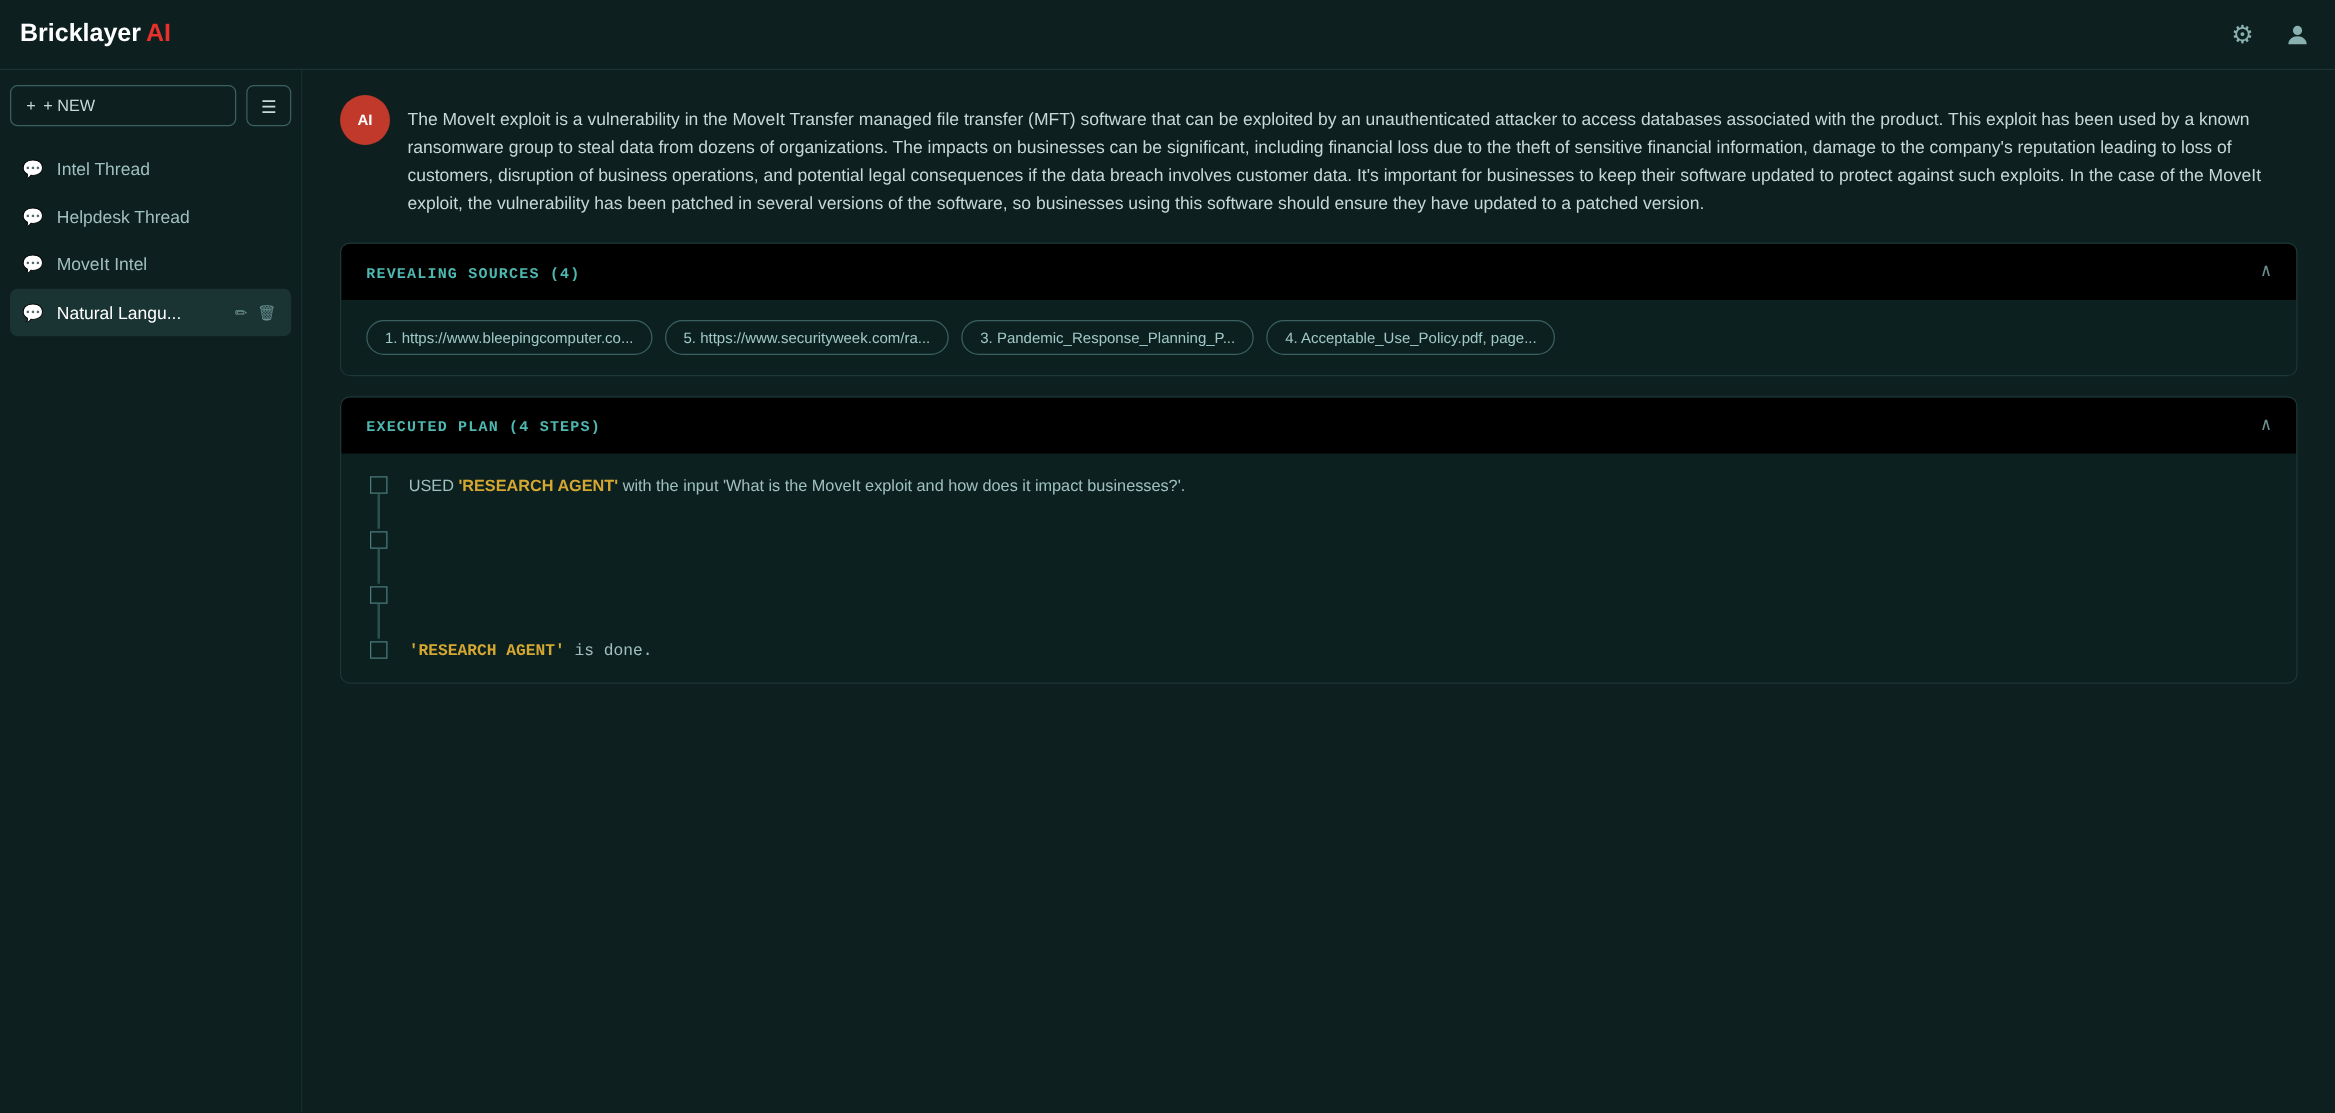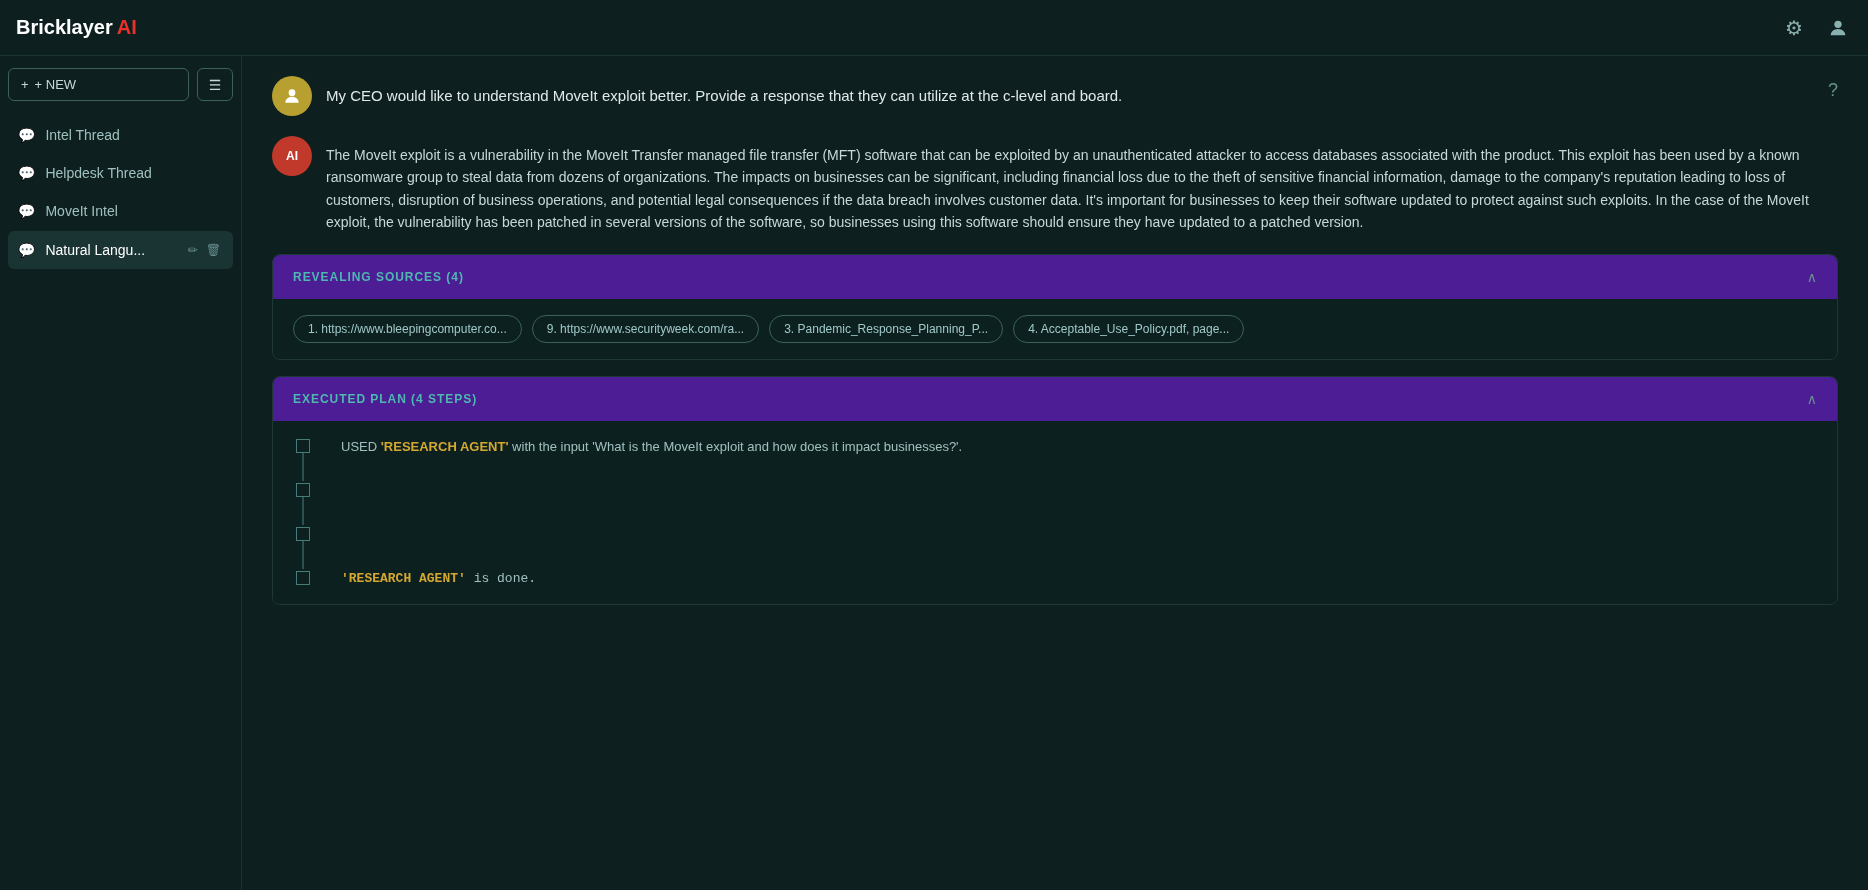--- a/index.html
+++ b/index.html
@@ -193,25 +193,26 @@
 
     
     .section-card {
       border: 1px solid #1e3838;
       border-radius: 8px;
       margin-bottom: 16px;
       overflow: hidden;
     }
     .section-header {
       display: flex;
-      align-items: center;
+      align-items: flex-end;
       justify-content: space-between;
       padding: 14px 20px;
       cursor: pointer;
-      background: #4c1d95;
+      background: #000000;
+      font-family: Liberation Mono, monospace;
     }
     .section-title {
       font-size: 12px;
       font-weight: 600;
       letter-spacing: 0.08em;
       color: #4eb8b0;
       text-transform: uppercase;
     }
     .section-chevron {
       color: #6a9090;
@@ -240,21 +241,21 @@
 
     
     .plan-steps {
       display: flex;
       flex-direction: column;
       gap: 0;
     }
     .plan-step {
       display: flex;
       align-items: flex-start;
-      gap: 28px;
+      gap: 14px;
       position: relative;
     }
     .step-connector {
       display: flex;
       flex-direction: column;
       align-items: center;
       flex-shrink: 0;
       width: 20px;
     }
     .step-box {
@@ -335,45 +336,35 @@
       <span>Natural Langu...</span>
       <div class="item-actions">
         <span class="action-icon">✏</span>
         <span class="action-icon">🗑</span>
       </div>
     </div>
   </div>
 
   <div class="content">
 
-    <div class="message-container">
-      <div class="avatar avatar-user">
-        <svg width="20" height="20" viewBox="0 0 24 24" fill="#ffffff">
-          <circle cx="12" cy="8" r="4"></circle>
-          <path d="M4 20c0-4 3.6-7 8-7s8 3 8 7"></path>
-        </svg>
-      </div>
-      <div class="message-text user-text">My CEO would like to understand MoveIt exploit better. Provide a response that they can utilize at the c-level and board.</div>
-      <div class="help-icon">?</div>
-    </div>
 
     <div class="message-container">
       <div class="avatar avatar-ai">AI</div>
       <div class="message-text">The MoveIt exploit is a vulnerability in the MoveIt Transfer managed file transfer (MFT) software that can be exploited by an unauthenticated attacker to access databases associated with the product. This exploit has been used by a known ransomware group to steal data from dozens of organizations. The impacts on businesses can be significant, including financial loss due to the theft of sensitive financial information, damage to the company's reputation leading to loss of customers, disruption of business operations, and potential legal consequences if the data breach involves customer data. It's important for businesses to keep their software updated to protect against such exploits. In the case of the MoveIt exploit, the vulnerability has been patched in several versions of the software, so businesses using this software should ensure they have updated to a patched version.</div>
     </div>
 
     <div class="section-card">
       <div class="section-header">
         <span class="section-title">REVEALING SOURCES (4)</span>
         <span class="section-chevron">∧</span>
       </div>
       <div class="section-body">
         <div class="sources-row">
           <div class="source-chip">1. https://www.bleepingcomputer.co...</div>
-          <div class="source-chip">9. https://www.securityweek.com/ra...</div>
+          <div class="source-chip">5. https://www.securityweek.com/ra...</div>
           <div class="source-chip">3. Pandemic_Response_Planning_P...</div>
           <div class="source-chip">4. Acceptable_Use_Policy.pdf, page...</div>
         </div>
       </div>
     </div>
 
     <div class="section-card">
       <div class="section-header">
         <span class="section-title">EXECUTED PLAN (4 STEPS)</span>
         <span class="section-chevron">∧</span>

